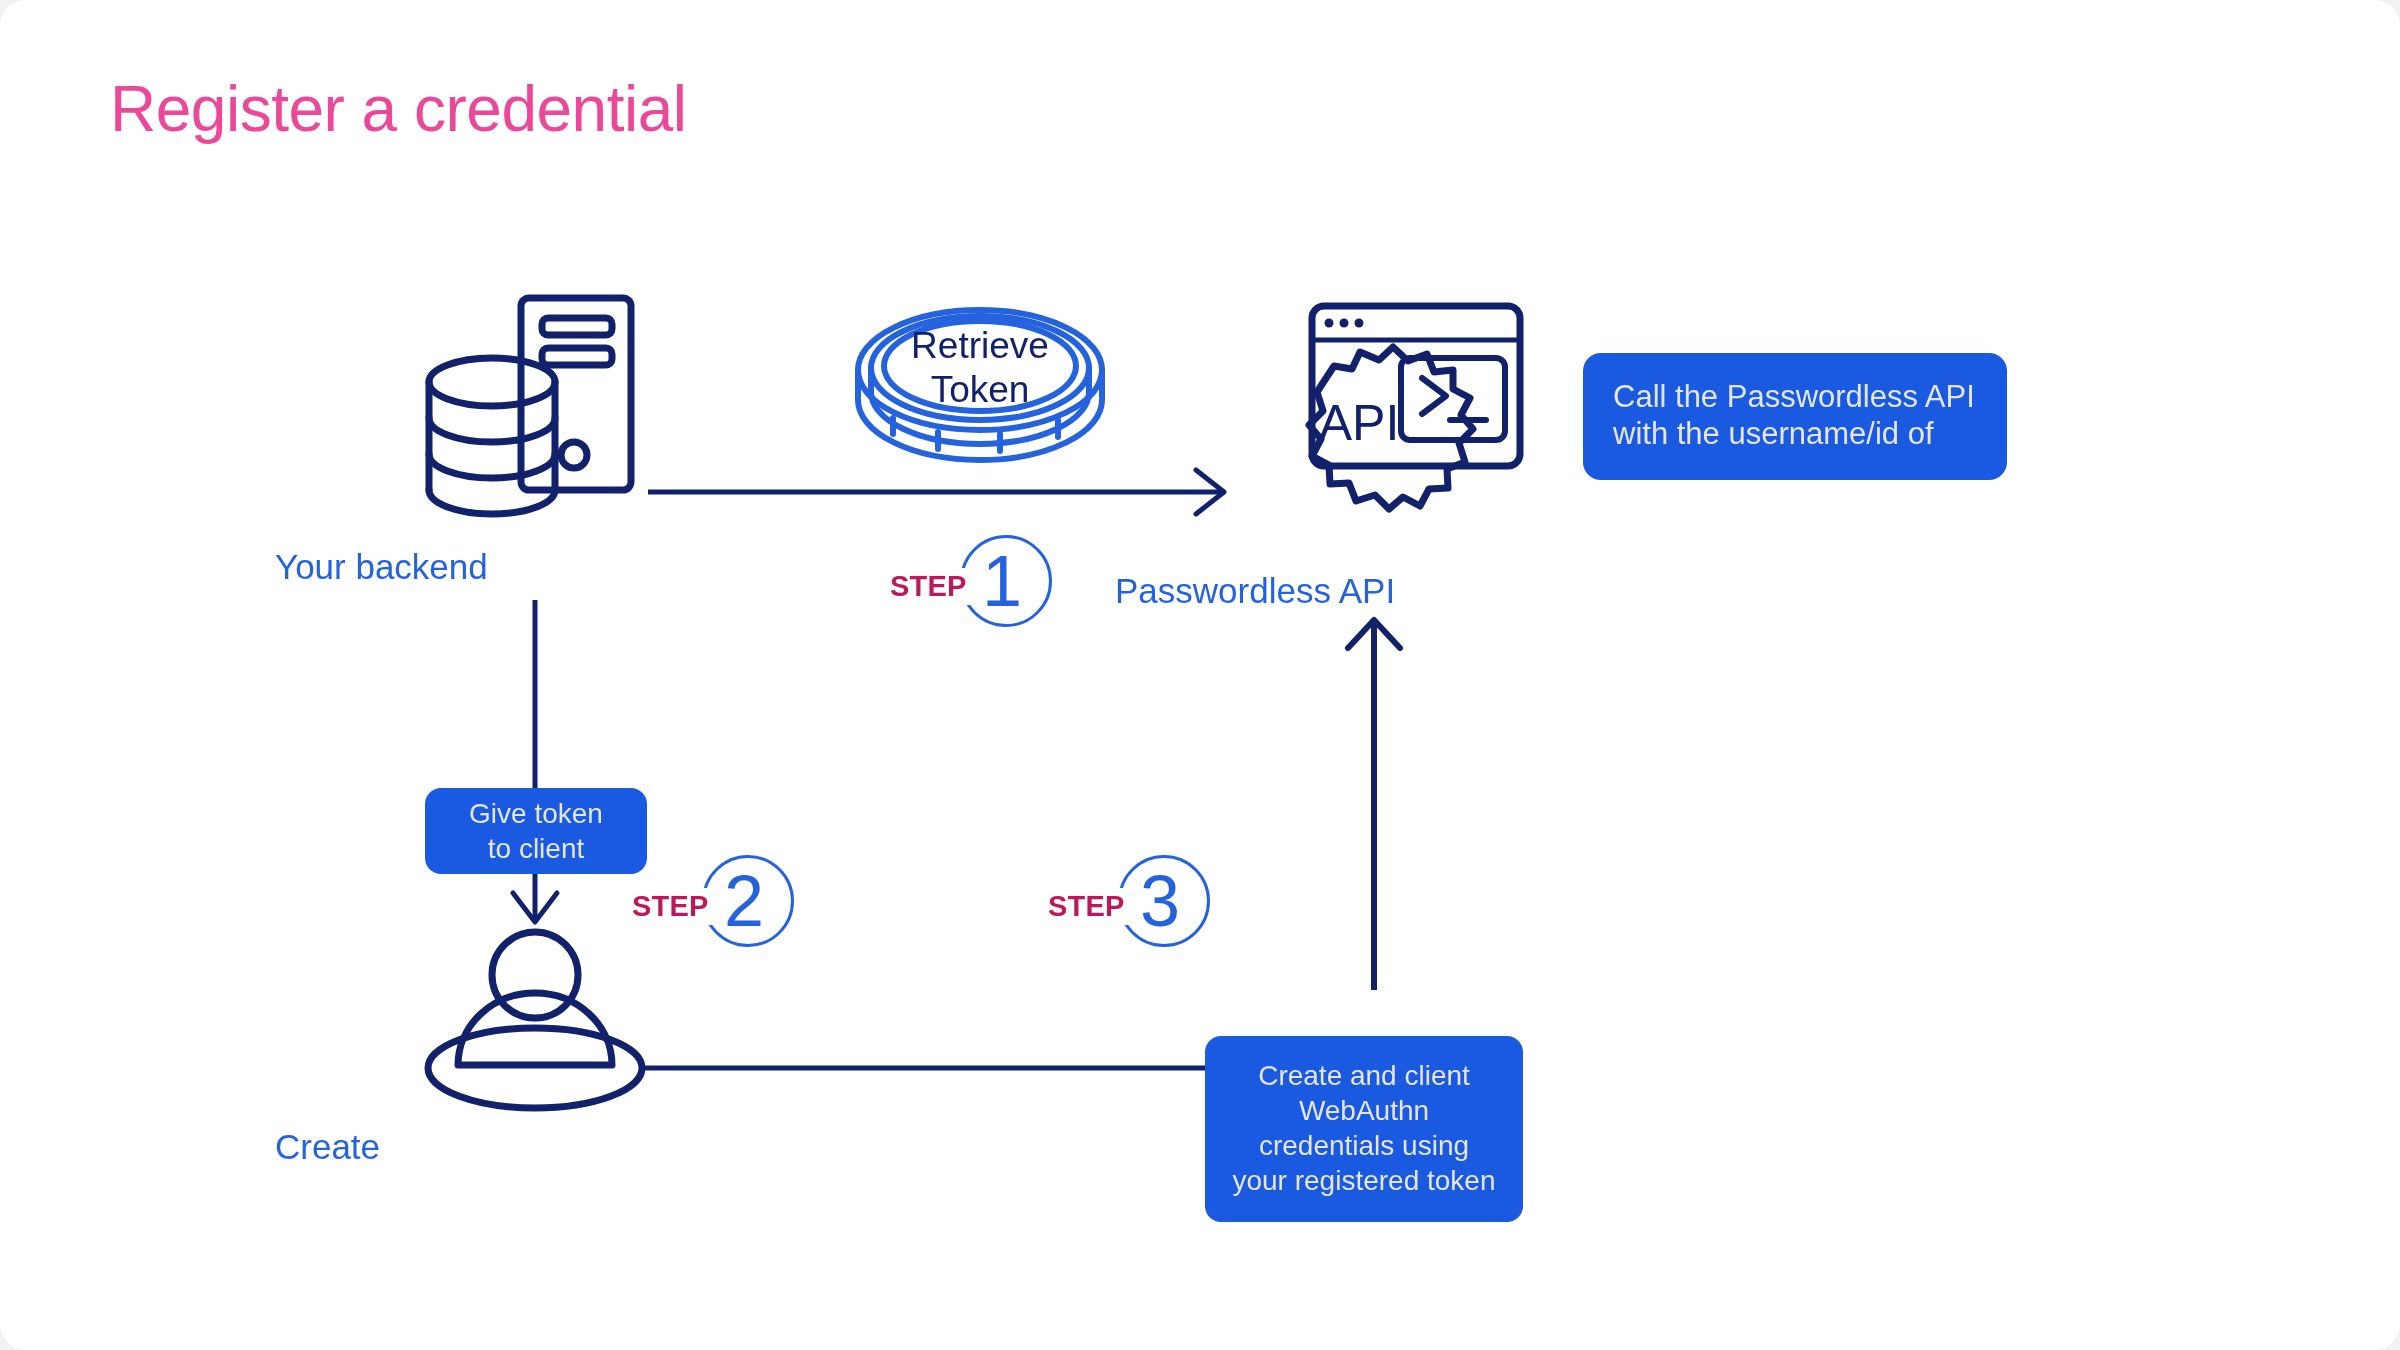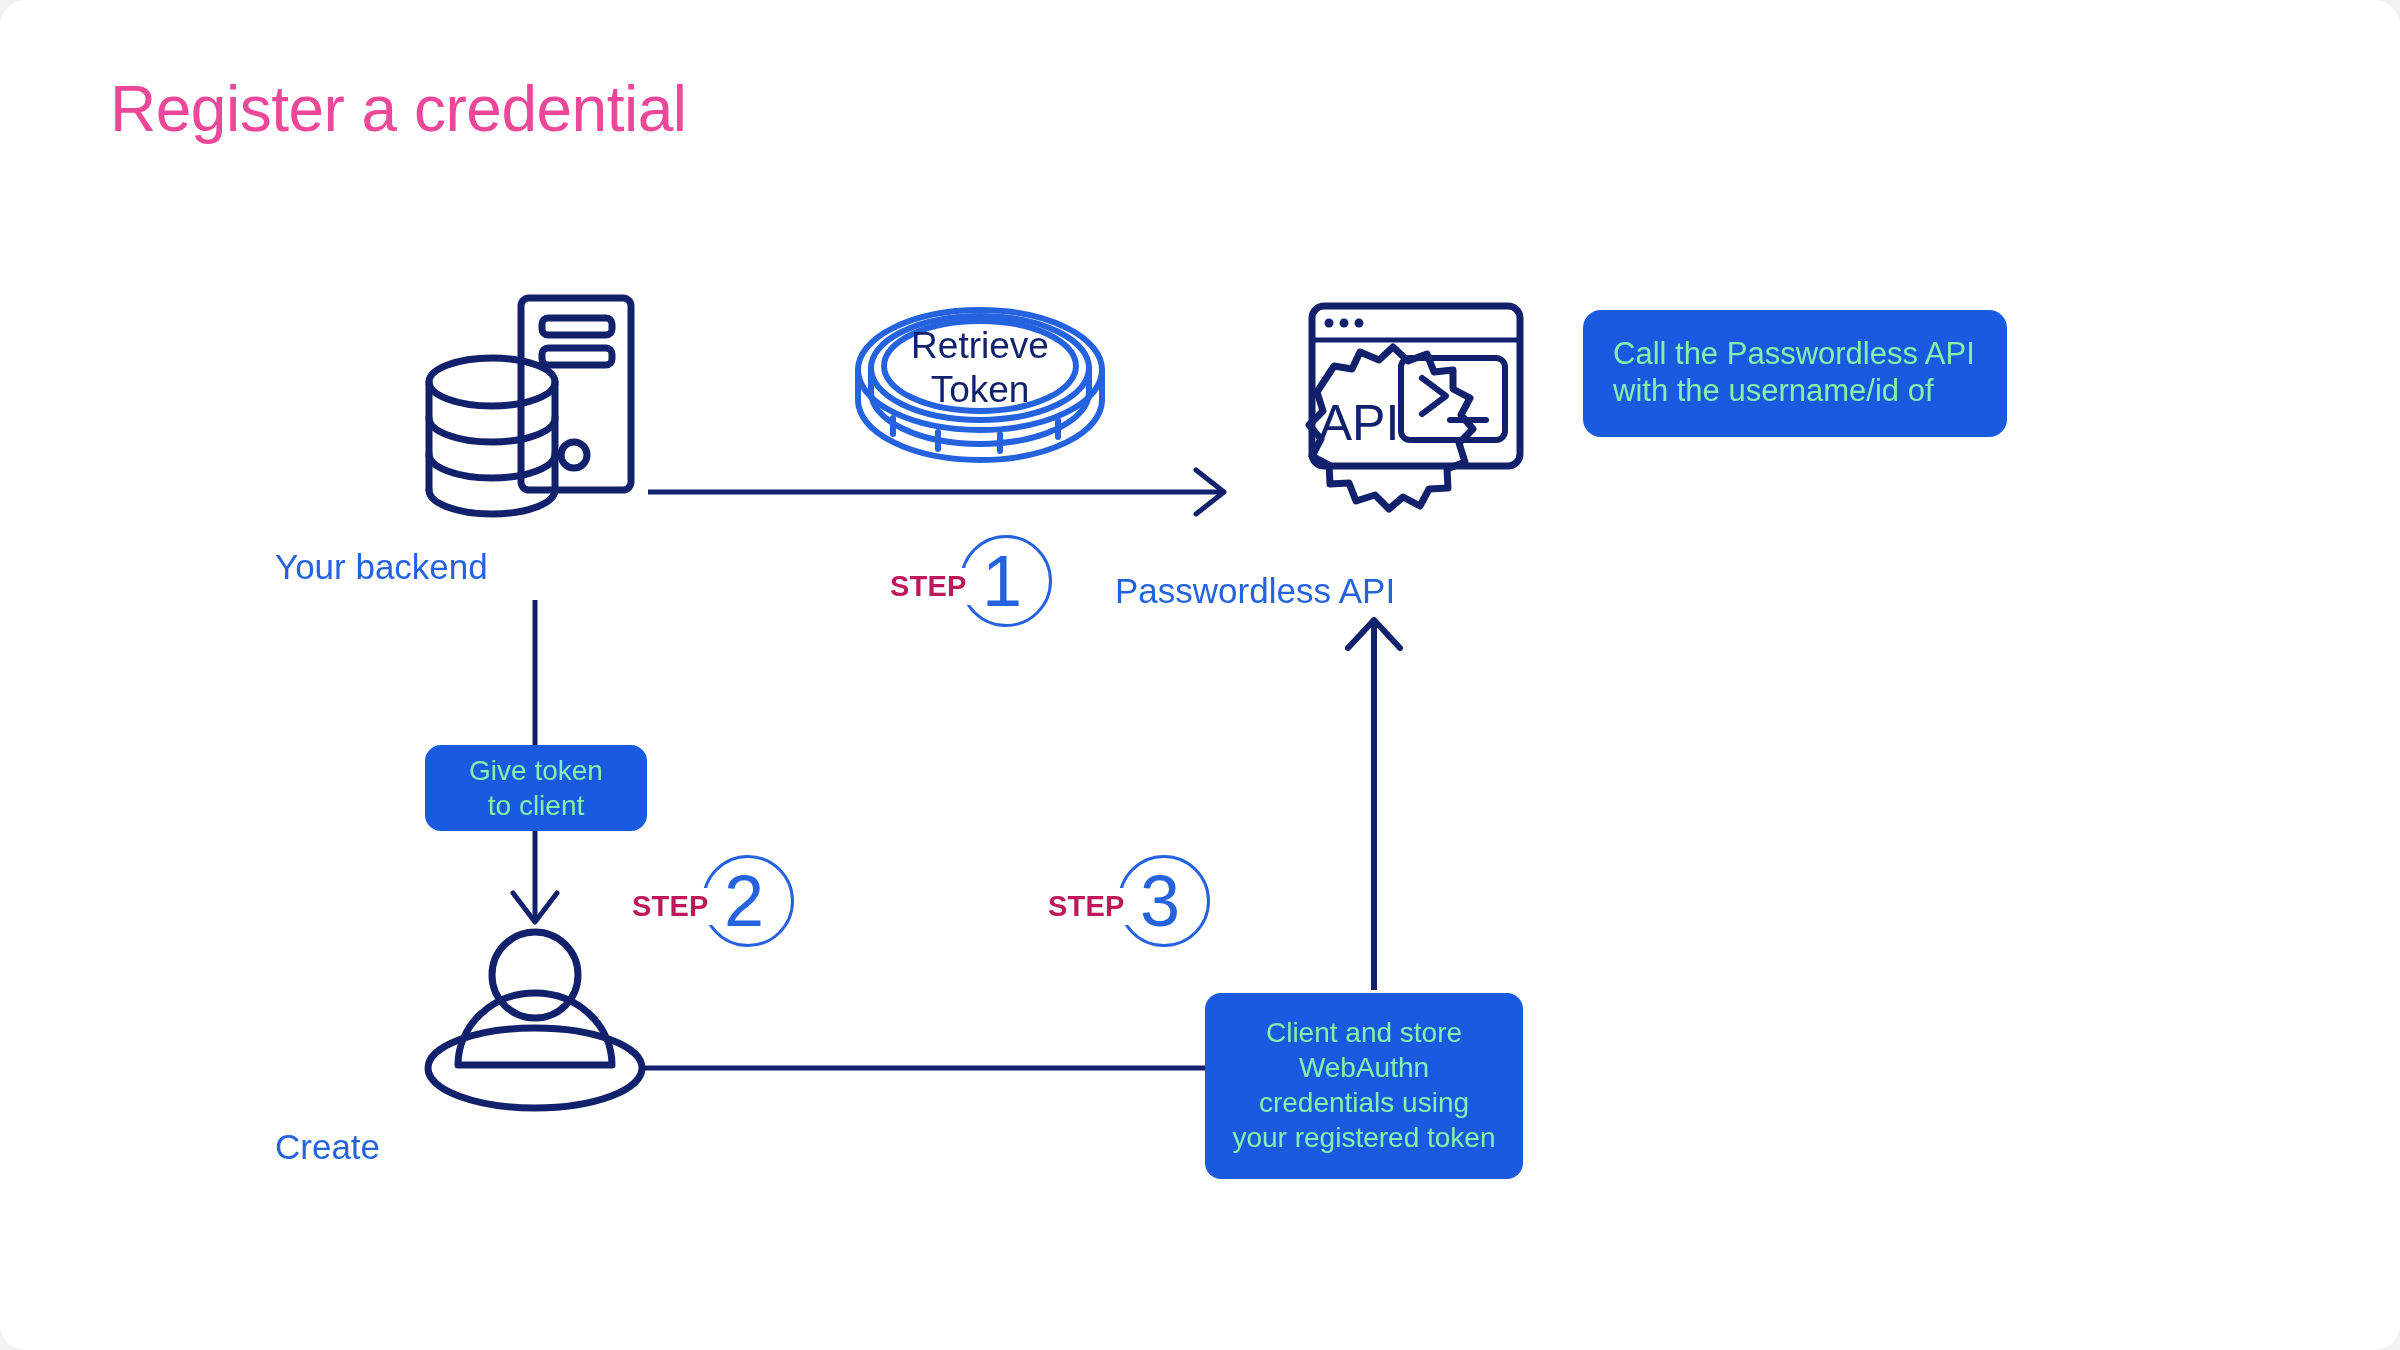--- a/index.html
+++ b/index.html
@@ -49,23 +49,24 @@
     font-size: 35px;
     line-height: 44px;
     color: #2563de;
     white-space: nowrap;
   }
 
   
   .callout {
     position: absolute;
     background: #1a5ae0;
-    color: #86efac;
+    color: #e5e5e5;
     border-radius: 18px;
     box-sizing: border-box;
+    margin-top: 43px;
   }
   .callout.c1 {
     left: 1583px;
     top: 310px;
     width: 424px;
     padding: 26px 30px 28px 30px;
     font-size: 31px;
     line-height: 36.5px;
     text-align: left;
   }
@@ -251,19 +252,19 @@
     <span class="callout-line">Call the Passwordless API</span>
     <span class="callout-line">with the username/id of</span>
   </div>
 
   <div class="callout c2">
     <span class="callout-line">Give token</span>
     <span class="callout-line">to client</span>
   </div>
 
   <div class="callout c3">
-    <span class="callout-line">Client and store</span>
+    <span class="callout-line">Create and client</span>
     <span class="callout-line">WebAuthn</span>
     <span class="callout-line">credentials using</span>
     <span class="callout-line">your registered token</span>
   </div>
 
 </div>
 
 </body></html>

